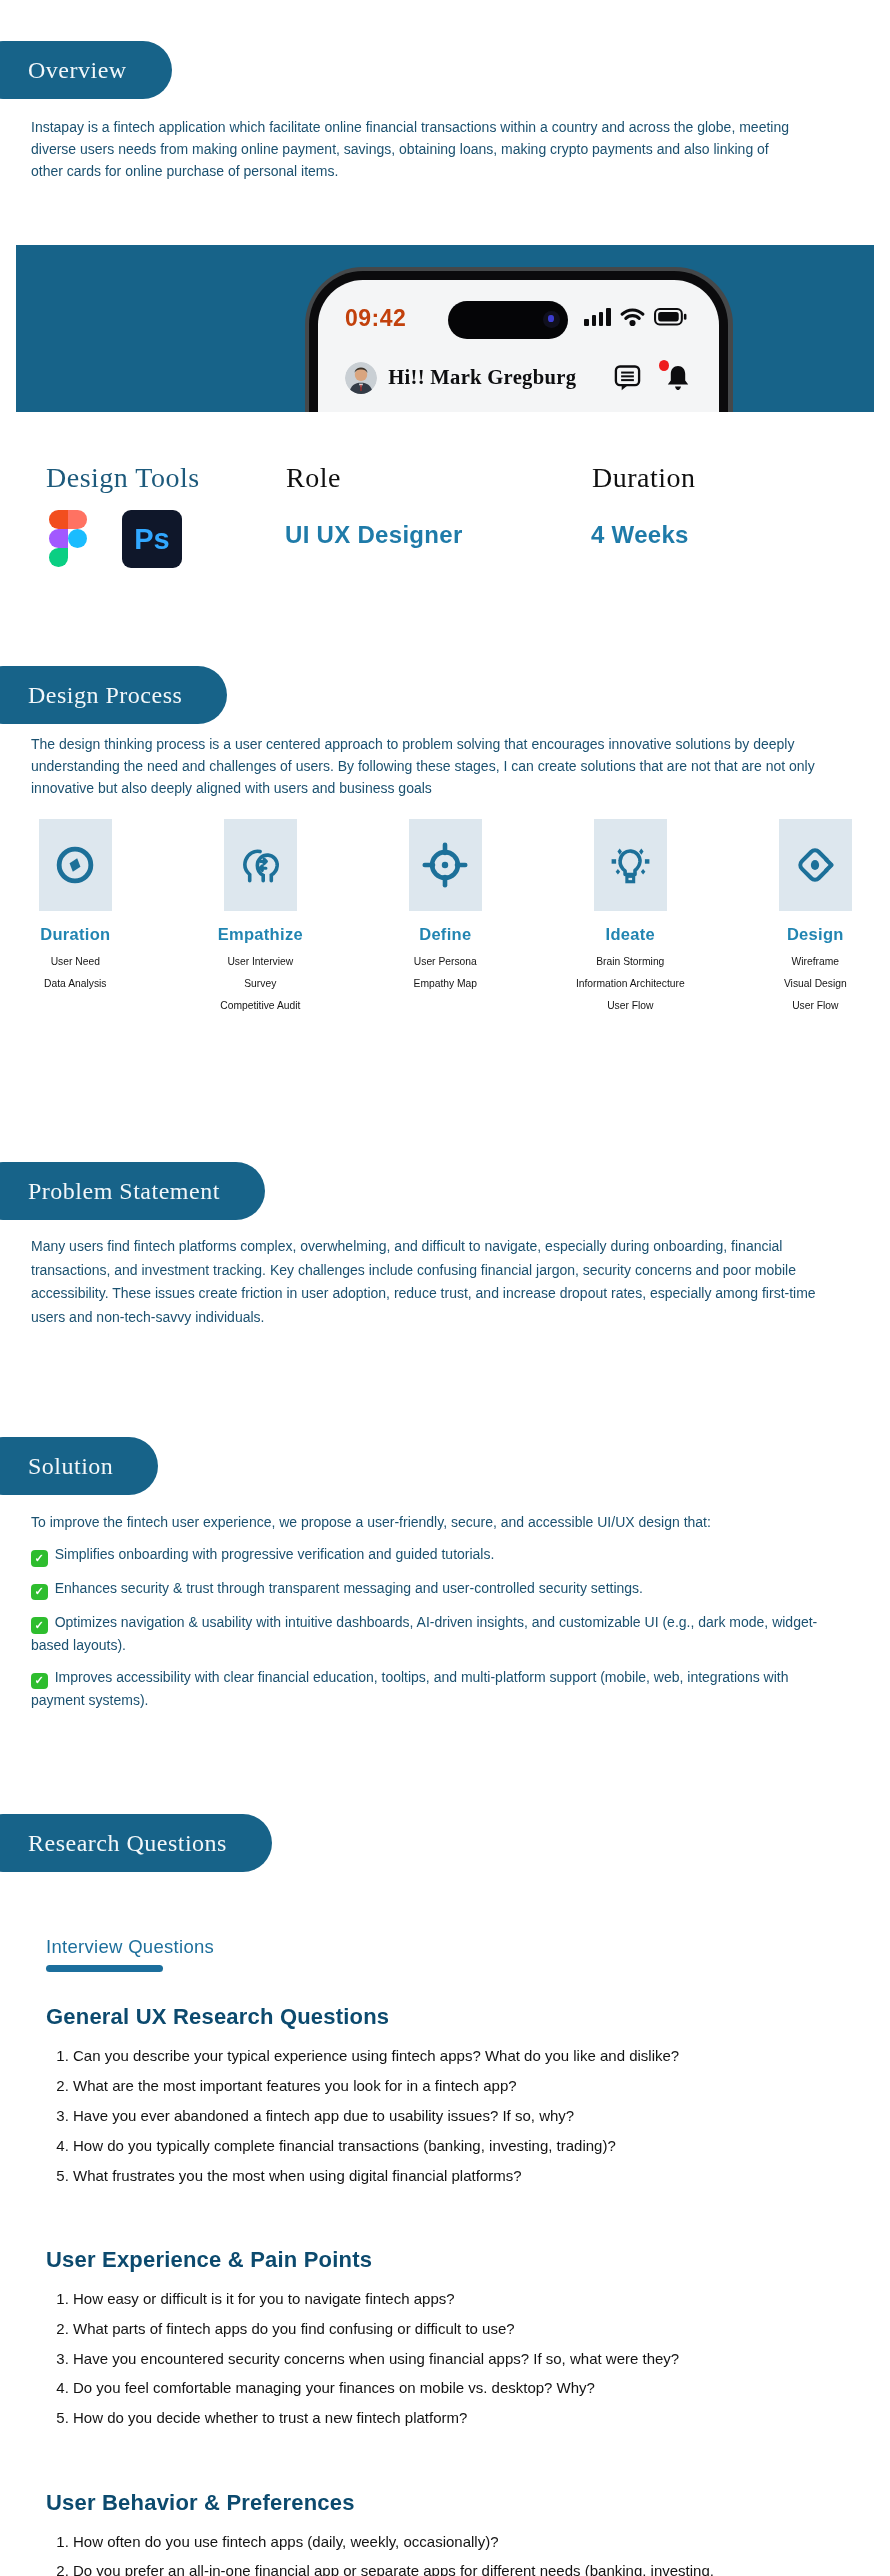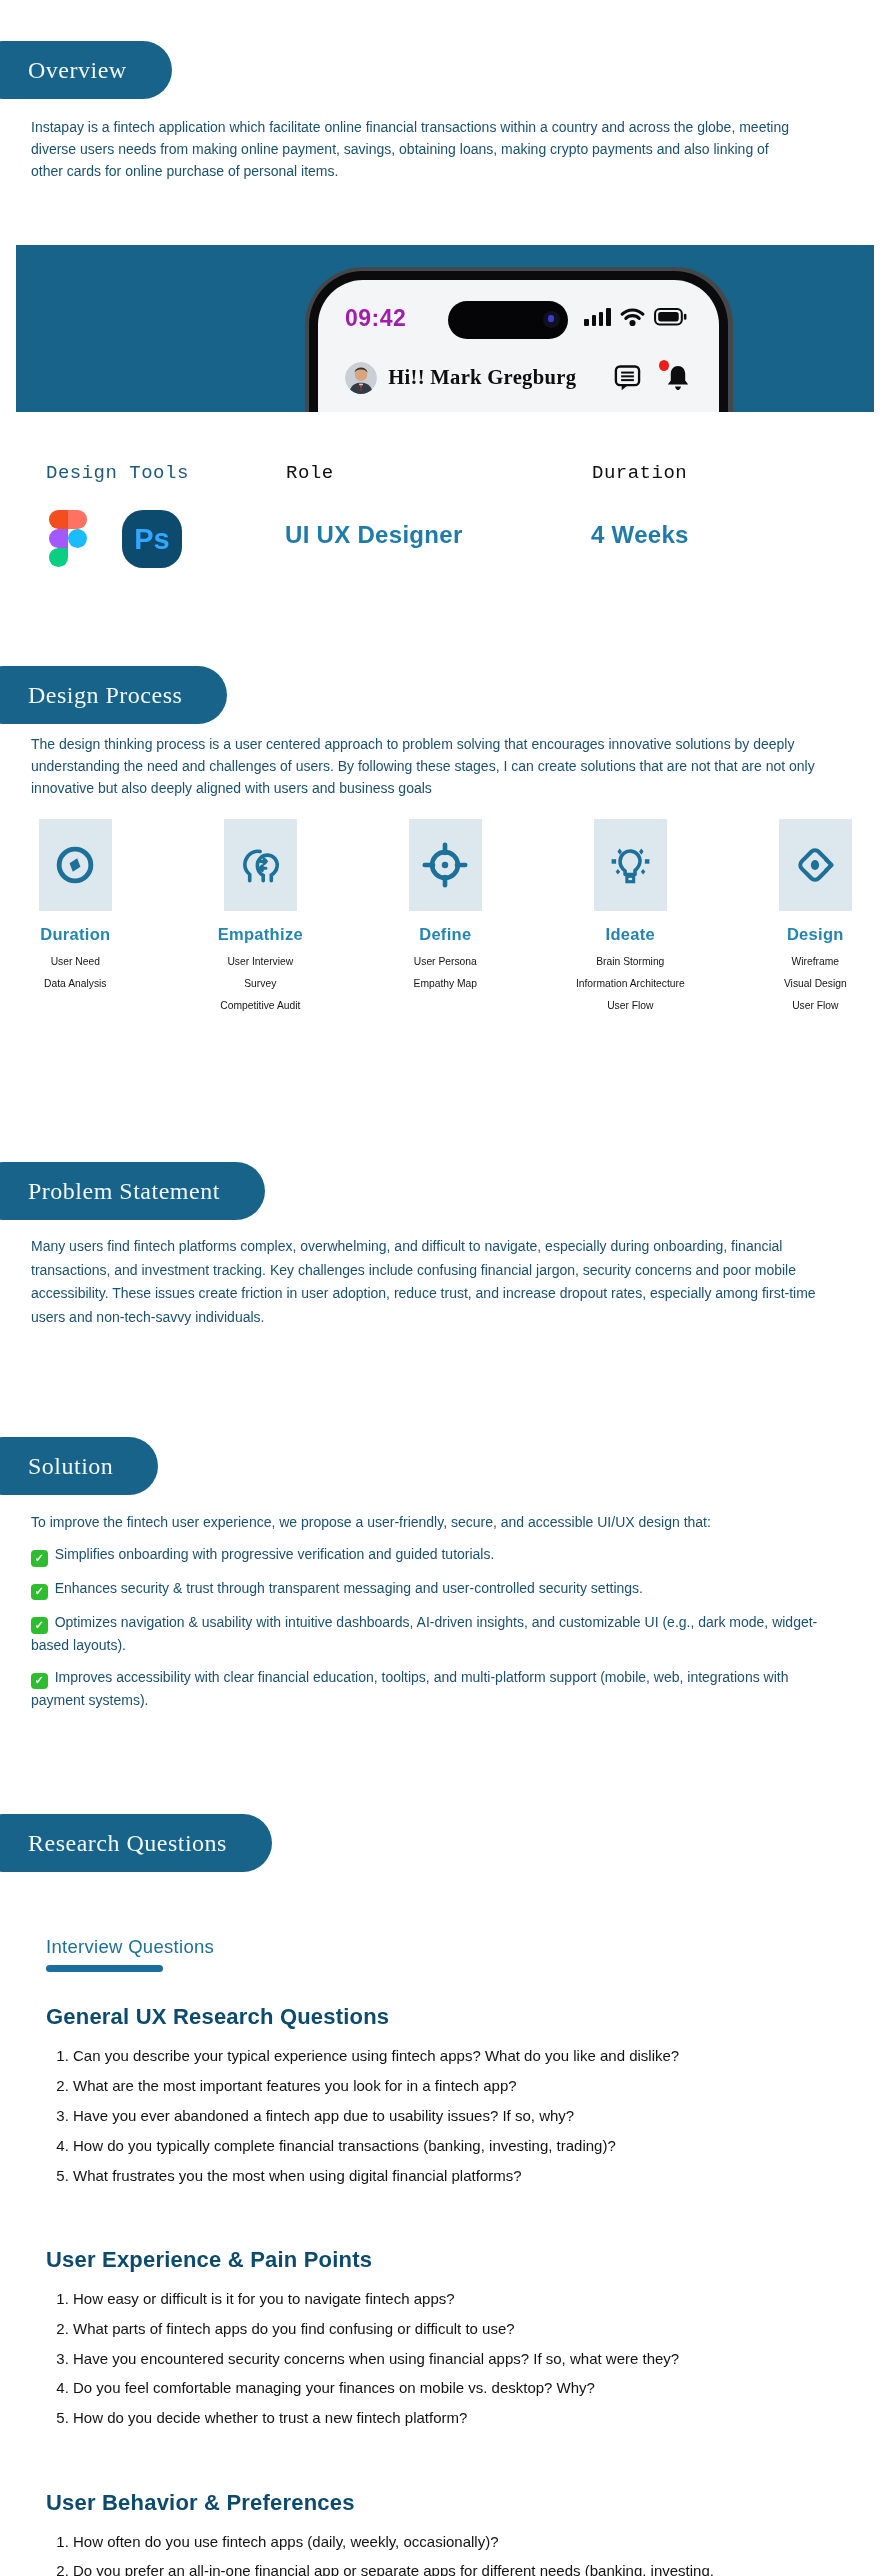--- a/index.html
+++ b/index.html
@@ -16,40 +16,40 @@
     padding:0 45px 0 54px; letter-spacing:0.5px; white-space:nowrap;
   }
   
   .bodytext { position:absolute; left:31px; color:#1b5170; font-size:14px; line-height:1.58; }
   
   .banner { position:absolute; left:15.5px; top:245px; width:858px; height:167px; background:#176389; overflow:hidden; }
   .phone { position:absolute; left:289px; top:21.6px; width:428px; height:216px;
            background:#45484a; border-radius:58px 58px 0 0; padding:4.6px; }
   .bezel { width:100%; height:100%; background:#0b0b0d; border-radius:54px 54px 0 0; padding:8.8px 8.8px 0 8.8px; }
   .screen { width:100%; height:100%; background:#f4f5f6; border-radius:45px 45px 0 0; position:relative; }
-  .ptime { position:absolute; left:27px; top:25px; font-size:23px; font-weight:700; color:#a21caf; letter-spacing:0.5px; }
+  .ptime { position:absolute; left:27px; top:25px; font-size:23px; font-weight:700; color:#c2410c; letter-spacing:0.5px; }
   .island { position:absolute; left:130px; top:20.6px; width:120px; height:38px; background:#050507; border-radius:20.6px; }
   .cam { position:absolute; right:8.2px; top:10.8px; width:16.5px; height:16.5px; border-radius:50%; background:#10101e; }
   .cam::after { content:""; position:absolute; left:5.2px; top:4.1px; width:5.2px; height:6.2px; border-radius:50%; background:#3c3ccf; }
   .statusicons { position:absolute; right:32px; top:27px; display:flex; align-items:center; gap:9.3px; }
   .sigbars { display:flex; align-items:flex-end; gap:2.6px; height:18.5px; }
   .sigbars i { display:block; width:4.6px; background:#0c0c0e; border-radius:1px; }
   .greetrow { position:absolute; left:27px; top:82px; width:348px; display:flex; align-items:center;font-family:Liberation Serif, serif; }
   .avatar { width:32px; height:32px; border-radius:50%; overflow:hidden; flex:0 0 auto; }
   .greet { margin-left:11.3px; font-size:20.6px; font-weight:700; color:#0d0e10; letter-spacing:0.3px; }
   .screen-iconbox { margin-left:auto; display:flex; align-items:center; gap:20.6px; }
   .belldot { position:relative; }
   .belldot .dot { position:absolute; left:-4.1px; top:-3.1px; width:10.3px; height:11.3px; border-radius:50%; background:#ee1c1c; }
   
-  .serif-label { position:absolute; font-family:Liberation Mono, monospace; font-size:19px; color:#101010; letter-spacing:0.5px; }
+  .serif-label { position:absolute; font-family:Liberation Serif, serif; font-size:28px; color:#101010; letter-spacing:0.5px; }
   .teal-serif { color:#1d5a7c; }
   .teal-value { position:absolute; font-size:24px; font-weight:700; color:#1f7ba9; letter-spacing:0.3px; }
   .figma { position:absolute; left:49px; top:510px; width:38px; height:57px; }
   .figma div { position:absolute; width:19px; height:19px; }
-  .ps-logo { position:absolute; left:122px; top:510px; width:60px; height:58px; background:#0c4a6e; border-radius:21px;
+  .ps-logo { position:absolute; left:122px; top:510px; width:60px; height:58px; background:#0f172a; border-radius:9px;
              display:flex; align-items:center; justify-content:center; }
   .ps-logo span { color:#31a8ff; font-size:29px; font-weight:700; font-family:"Liberation Sans", sans-serif; }
   
   .steps { position:absolute; left:10.3px; top:819px; width:870px; display:flex; justify-content:space-between; }
   .stepcol { width:130px; display:flex; flex-direction:column; align-items:center; }
   .stepcard { width:73px; height:92px; background:#dde7ee; display:flex; align-items:center; justify-content:center; }
   .steptitle { margin-top:14.4px; font-size:16.5px; font-weight:600; color:#2285b2; letter-spacing:0.3px; }
   .step-item { margin-top:11.3px; font-size:10.3px; color:#141414; text-align:center; }
   
   .tabtext { font-size:18.5px; color:#1d6f9c; font-weight:500; letter-spacing:0.3px; }

